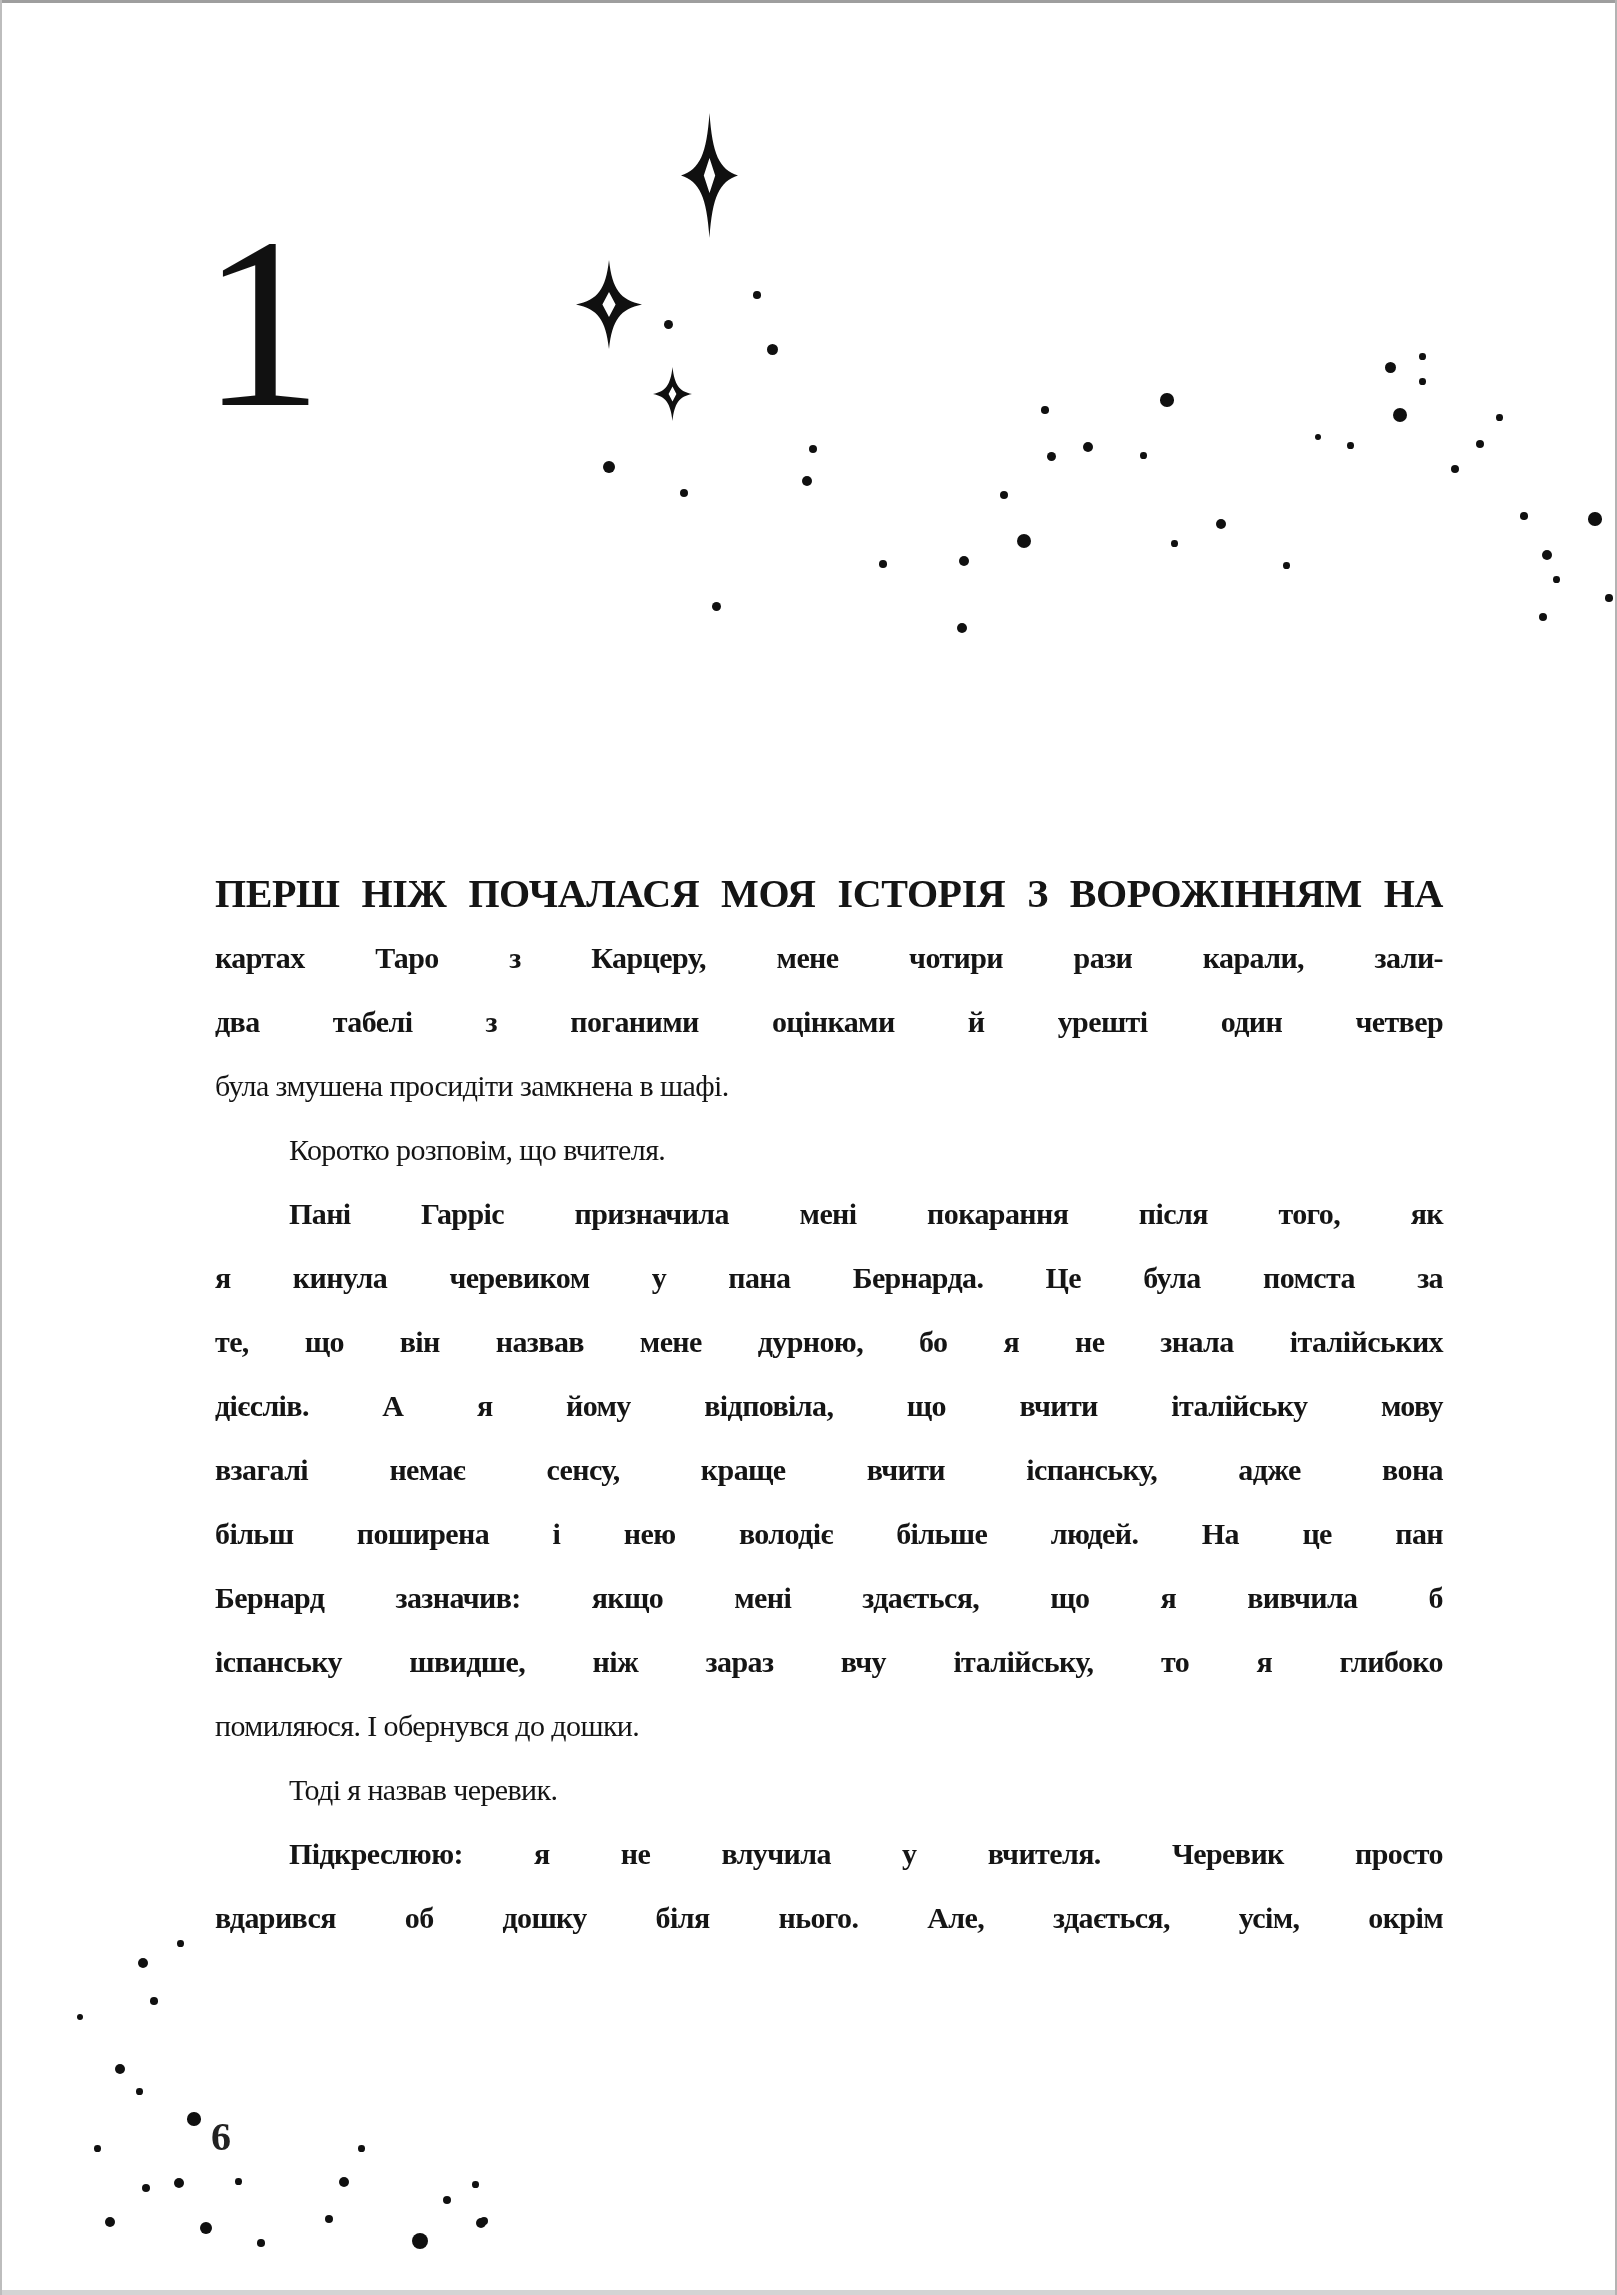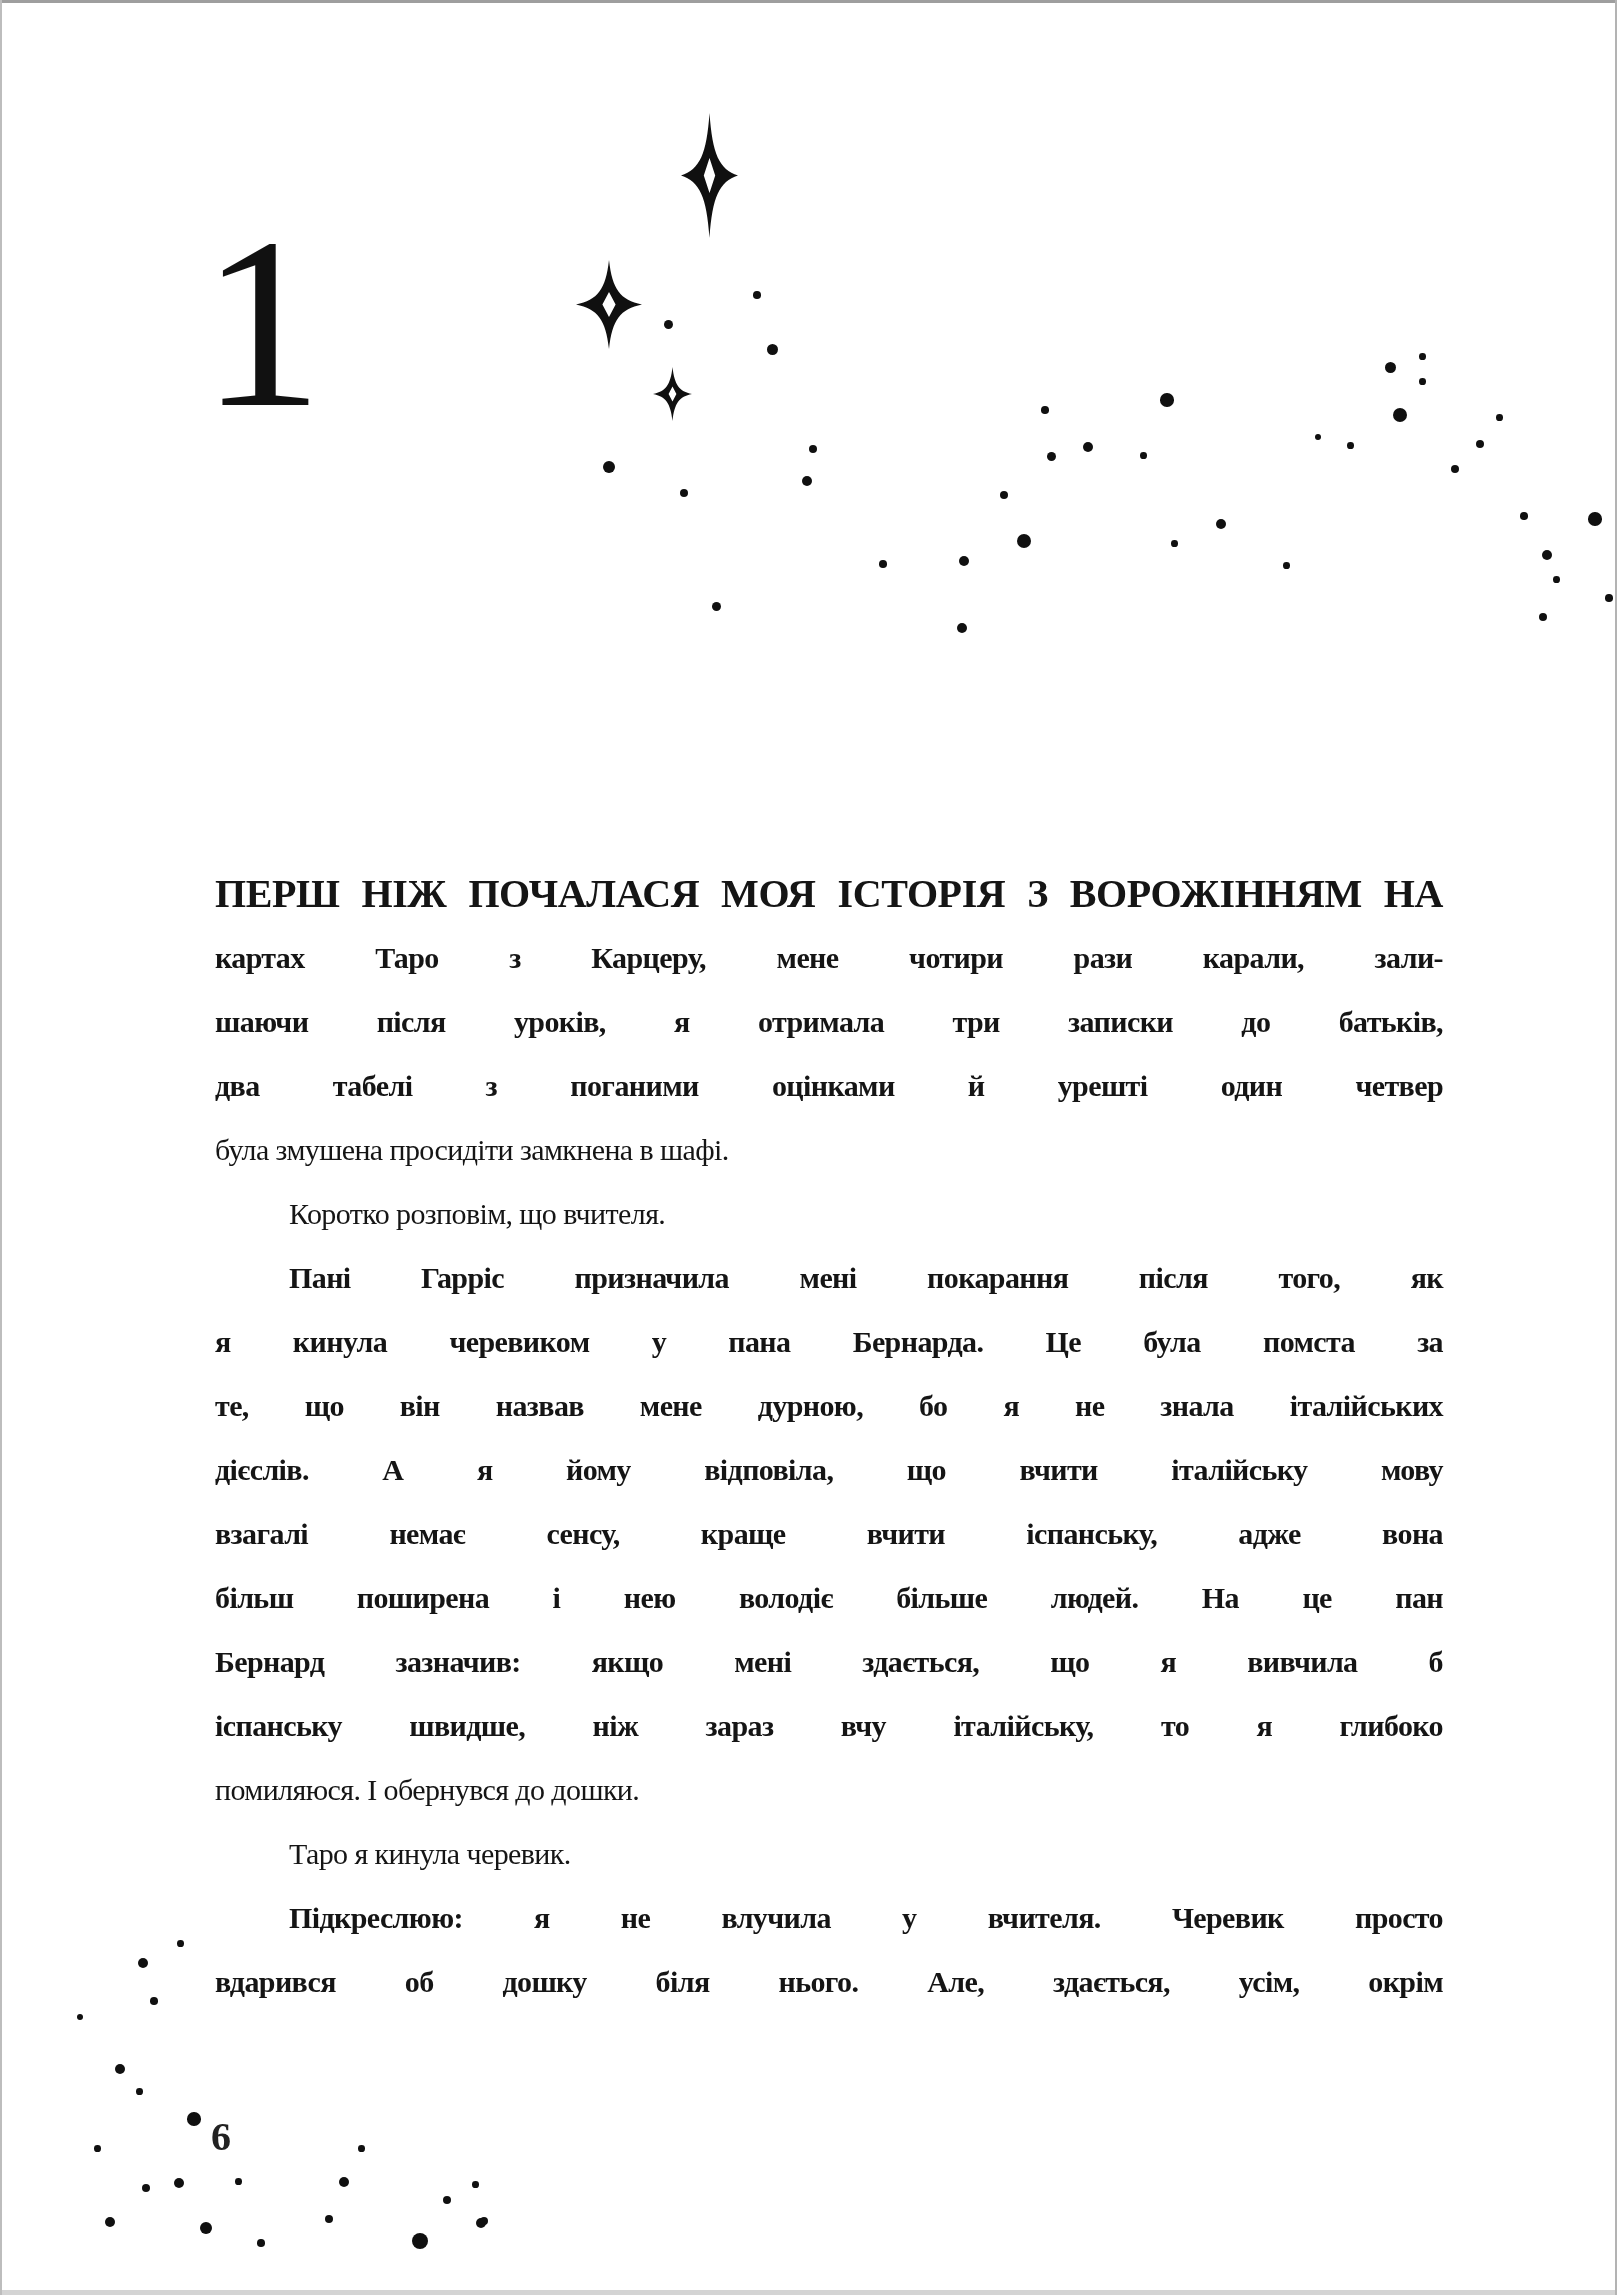--- a/index.html
+++ b/index.html
@@ -124,33 +124,32 @@
       <div class="dot" style="left: 412px; top: 2233px; width: 16px; height: 16px;"></div>
       <div class="dot" style="left: 443px; top: 2196px; width: 8.4px; height: 8.4px;"></div>
       <div class="dot" style="left: 472px; top: 2181px; width: 6.7px; height: 6.7px;"></div>
       <div class="dot" style="left: 476px; top: 2218px; width: 10px; height: 10px;"></div>
       <div class="dot" style="left: 480px; top: 2217px; width: 8.4px; height: 8.4px;"></div>
     </div>
 
   <div class="body-text" id="body-text">
       <div class="line justify caps">ПЕРШ НІЖ ПОЧАЛАСЯ МОЯ ІСТОРІЯ З ВОРОЖІННЯМ НА</div>
       <div class="line justify">картах Таро з Карцеру, мене чотири рази карали, зали-</div>
-      <div class="line justify">шаючи після уроків, я отримала три записки до батьків,</div>
       <div class="line justify">два табелі з поганими оцінками й урешті один четвер</div>
       <div class="line">була змушена просидіти замкнена в шафі.</div>
       <div class="line indent">Коротко розповім, що вчителя.</div>
       <div class="line justify indent">Пані Гарріс призначила мені покарання після того, як</div>
       <div class="line justify">я кинула черевиком у пана Бернарда. Це була помста за</div>
       <div class="line justify">те, що він назвав мене дурною, бо я не знала італійських</div>
       <div class="line justify">дієслів. А я йому відповіла, що вчити італійську мову</div>
       <div class="line justify">взагалі немає сенсу, краще вчити іспанську, адже вона</div>
       <div class="line justify">більш поширена і нею володіє більше людей. На це пан</div>
       <div class="line justify">Бернард зазначив: якщо мені здається, що я вивчила б</div>
       <div class="line justify">іспанську швидше, ніж зараз вчу італійську, то я глибоко</div>
       <div class="line">помиляюся. І обернувся до дошки.</div>
-      <div class="line indent">Таро я кинула черевик.</div>
+      <div class="line indent">Тоді я назвав черевик.</div>
       <div class="line justify indent">Підкреслюю: я не влучила у вчителя. Черевик просто</div>
       <div class="line justify">вдарився об дошку біля нього. Але, здається, усім, окрім</div>
     </div>
 
   <div class="page-number">6</div>
 </div>
 
 
 </body></html>

